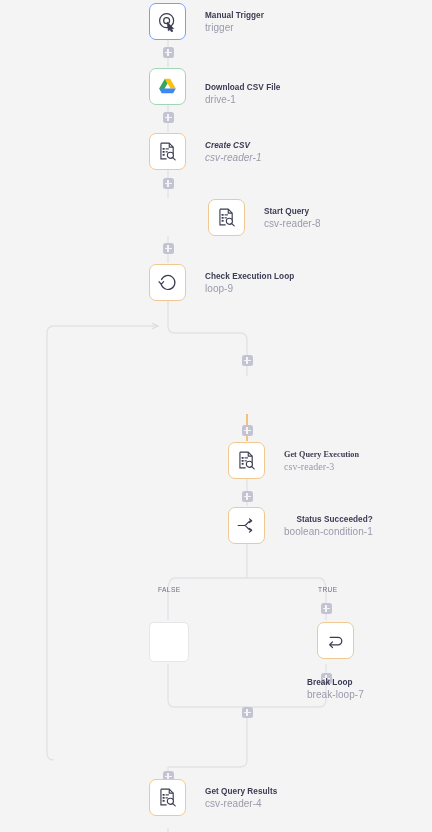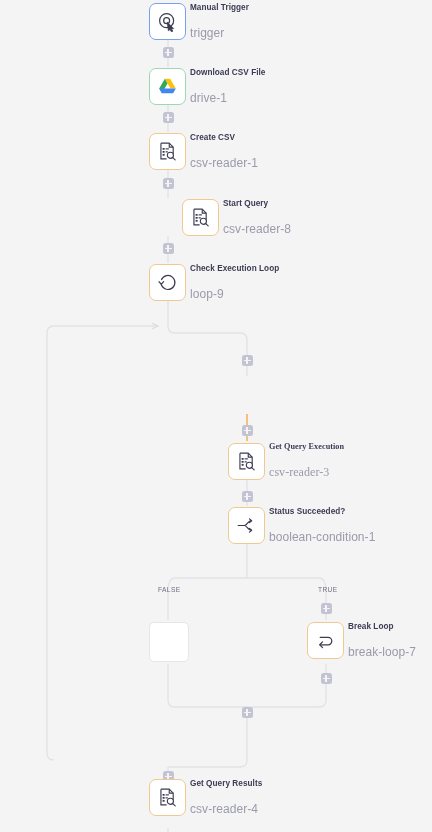--- a/index.html
+++ b/index.html
@@ -23,21 +23,21 @@
     top: 0; left: 0;
     width: 432px; height: 832px;
     pointer-events: none;
   }
 
   
   .node {
     position: absolute;
     display: flex;
     align-items: center;
-    gap: 4px;
+    gap: 19px;
   }
   .node-box {
     width: 37px;
     height: 37px;
     background: #ffffff;
     border: 1.6px solid #f0c891;
     border-radius: 7px;
     display: flex;
     align-items: center;
     justify-content: center;
@@ -47,24 +47,23 @@
   .node-box.green  { border-color: #9fd6b4; }
   .node-box.empty  { border-color: #e6e6e8; }
   .node-text { display: flex; flex-direction: column; gap: 2px; white-space: nowrap; }
   .node-title {
     font-size: 8.2px;
     font-weight: bold;
     color: #3b3b52;
     letter-spacing: 0.05px;
   }
   .node-sub {
-    font-size: 12px;
+    font-size: 10px;
     color: #9a9aab;
     letter-spacing: 0.05px;
-    margin-top: 12px;
   }
 
   
   .plus {
     position: absolute;
     width: 11px;
     height: 11px;
     background: #c3c3d4;
     border-radius: 2.5px;
     display: flex;
@@ -168,42 +167,42 @@
         <path d="M9 3 L2.5 14.3 L5.6 19.8 L12 8.5 Z" fill="#34a853"></path>
         <path d="M2.5 14.3 L21.5 14.3 L18.4 19.8 L5.6 19.8 Z" fill="#4285f4"></path>
       </svg>
     </div>
     <div class="node-text">
       <div class="node-title">Download CSV File</div>
       <div class="node-sub">drive-1</div>
     </div>
   </div>
 
-  <div class="node" style="left:149px; top:133px;">
+  <div class="node" style="left:149px; top:133px;font-style:italic;">
     <div class="node-box">
       <svg width="21" height="21" viewBox="0 0 24 24" fill="none" stroke="#3b3b52" stroke-width="1.3">
         <path d="M4.5 2.5 H14 L18.5 7 V14.5" stroke-linejoin="round"></path>
         <path d="M4.5 2.5 V20.5 H11"></path>
         <path d="M14 2.5 V7 H18.5"></path>
         <rect x="6.4" y="8" width="2.3" height="2" fill="#3b3b52" stroke="none"></rect>
         <rect x="6.4" y="11.4" width="2.3" height="2" fill="#3b3b52" stroke="none"></rect>
         <rect x="6.4" y="14.8" width="2.3" height="2" fill="#3b3b52" stroke="none"></rect>
         <line x1="9.8" y1="9" x2="13.6" y2="9"></line>
         <line x1="9.8" y1="12.4" x2="12.4" y2="12.4"></line>
         <circle cx="15.3" cy="16.3" r="3.5"></circle>
         <line x1="18" y1="19" x2="20.8" y2="21.6" stroke-linecap="round"></line>
       </svg>
     </div>
     <div class="node-text">
       <div class="node-title">Create CSV</div>
       <div class="node-sub">csv-reader-1</div>
     </div>
   </div>
 
-  <div class="node" style="left:139px; top:199px;padding-left:43px;">
+  <div class="node" style="left:165px; top:199px;padding-left:43px;">
     <div class="node-box">
       <svg width="21" height="21" viewBox="0 0 24 24" fill="none" stroke="#3b3b52" stroke-width="1.3">
         <path d="M4.5 2.5 H14 L18.5 7 V14.5" stroke-linejoin="round"></path>
         <path d="M4.5 2.5 V20.5 H11"></path>
         <path d="M14 2.5 V7 H18.5"></path>
         <rect x="6.4" y="8" width="2.3" height="2" fill="#3b3b52" stroke="none"></rect>
         <rect x="6.4" y="11.4" width="2.3" height="2" fill="#3b3b52" stroke="none"></rect>
         <rect x="6.4" y="14.8" width="2.3" height="2" fill="#3b3b52" stroke="none"></rect>
         <line x1="9.8" y1="9" x2="13.6" y2="9"></line>
         <line x1="9.8" y1="12.4" x2="12.4" y2="12.4"></line>
@@ -245,41 +244,41 @@
         <circle cx="15.3" cy="16.3" r="3.5"></circle>
         <line x1="18" y1="19" x2="20.8" y2="21.6" stroke-linecap="round"></line>
       </svg>
     </div>
     <div class="node-text">
       <div class="node-title">Get Query Execution</div>
       <div class="node-sub">csv-reader-3</div>
     </div>
   </div>
 
-  <div class="node" style="left:228px; top:507px;">
+  <div class="node" style="left:228px; top:507px;text-align:right;">
     <div class="node-box">
       <svg width="21" height="21" viewBox="0 0 24 24" fill="none" stroke="#3b3b52" stroke-width="1.4">
         <line x1="2.5" y1="12" x2="9.5" y2="12" stroke-linecap="round"></line>
         <path d="M9.5 12 C13 12 13.5 6.5 17.5 6.5" stroke-linecap="round"></path>
         <path d="M9.5 12 C13 12 13.5 17.5 17.5 17.5" stroke-linecap="round"></path>
         <path d="M15.4 4.4 L17.9 6.5 L15.4 8.6" stroke-linecap="round" stroke-linejoin="round"></path>
         <path d="M15.4 15.4 L17.9 17.5 L15.4 19.6" stroke-linecap="round" stroke-linejoin="round"></path>
       </svg>
     </div>
     <div class="node-text">
       <div class="node-title">Status Succeeded?</div>
       <div class="node-sub">boolean-condition-1</div>
     </div>
   </div>
 
   <div class="node" style="left:149px; top:622px;">
     <div class="node-box empty" style="width:40px; height:40px; border-radius:5px;"></div>
   </div>
 
-  <div class="node" style="left:307px; top:622px;">
+  <div class="node" style="left:307px; top:622px;flex-direction:column;">
     <div class="node-box">
       <svg width="21" height="21" viewBox="0 0 24 24" fill="none" stroke="#3b3b52" stroke-width="1.4">
         <path d="M6 8.5 H15 A4.2 4.2 0 0 1 15 16.9 H6" stroke-linecap="round"></path>
         <path d="M8.6 13.6 L5.4 16.9 L8.6 20.1" stroke-linecap="round" stroke-linejoin="round"></path>
       </svg>
     </div>
     <div class="node-text">
       <div class="node-title">Break Loop</div>
       <div class="node-sub">break-loop-7</div>
     </div>

